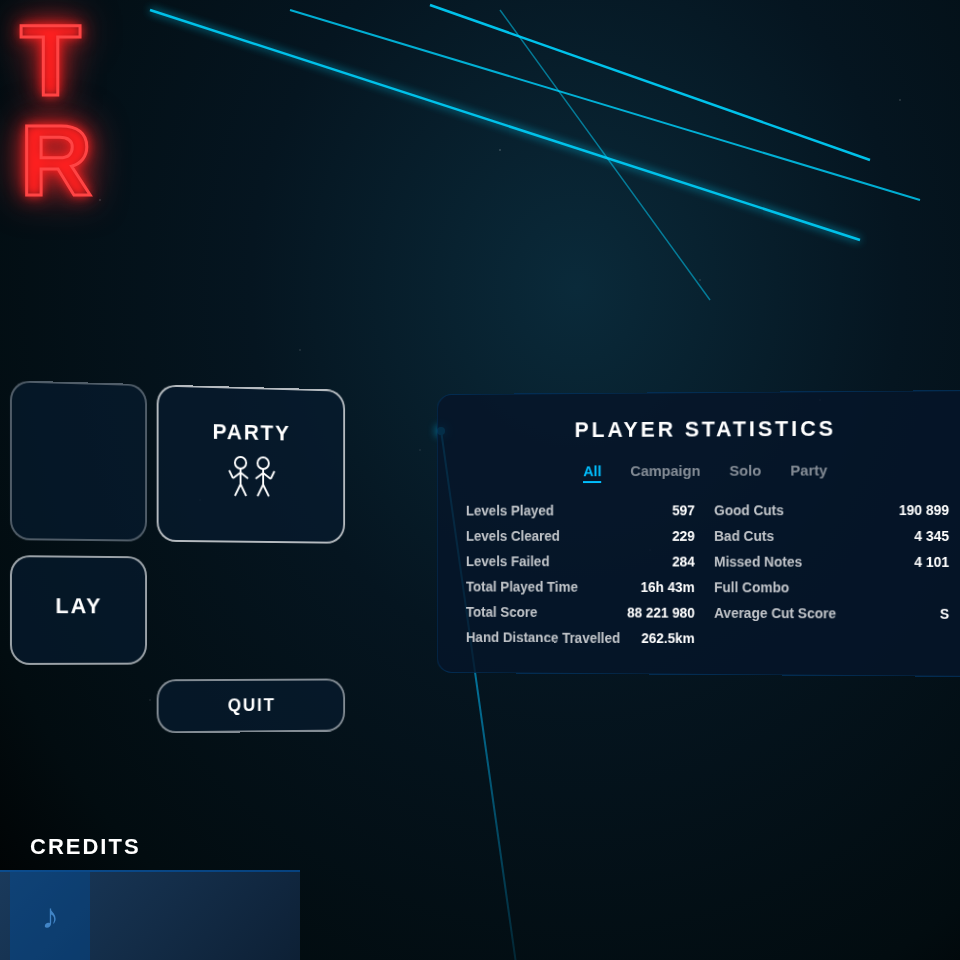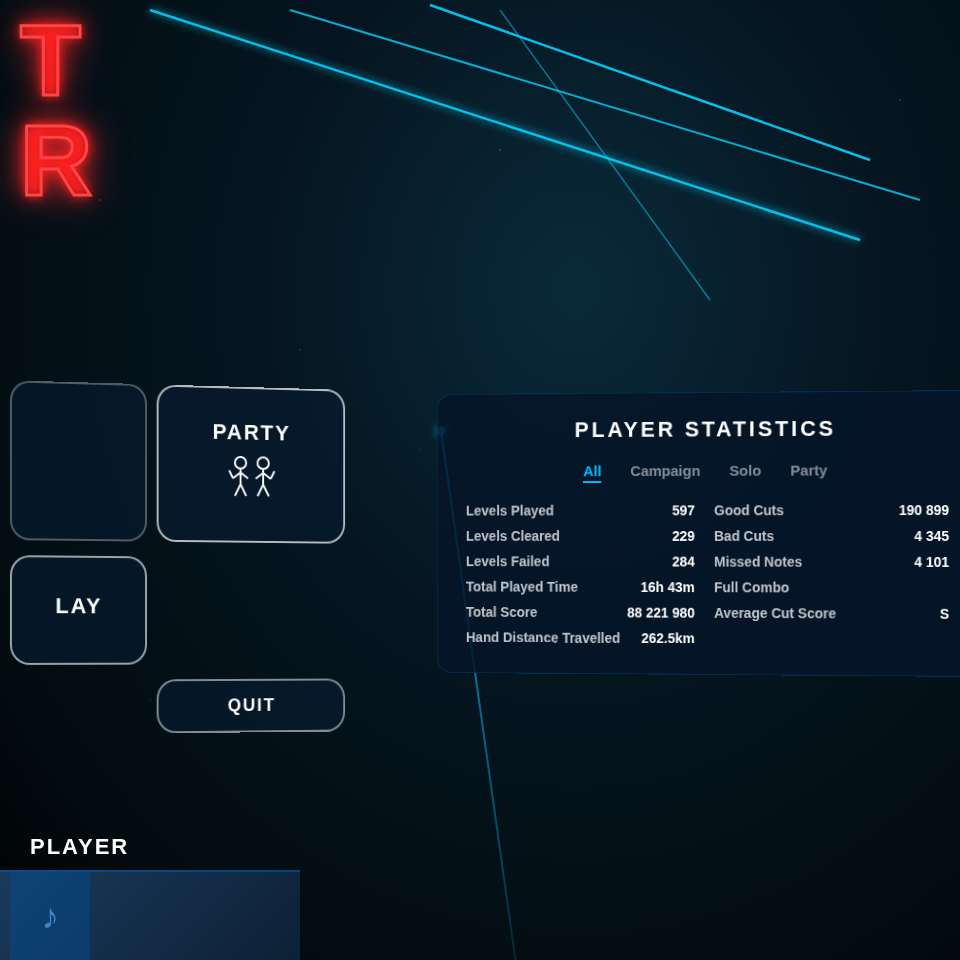--- a/index.html
+++ b/index.html
@@ -361,21 +361,21 @@
   <div class="menu-btn btn-play">
     <span class="btn-label">LAY</span>
   </div>
 
   <div class="menu-btn btn-quit">
     <span>QUIT</span>
   </div>
 
 </div>
 
-<div class="credits-label">PLAYER</div>
+<div class="credits-label">CREDITS</div>
 
 <div class="free-song-banner">
   <div class="free-song-bg-figure">♪</div>
 </div>
 
 <div class="stats-panel">
 
   <div class="stats-title">PLAYER STATISTICS</div>
 
   <div class="stats-tabs">

